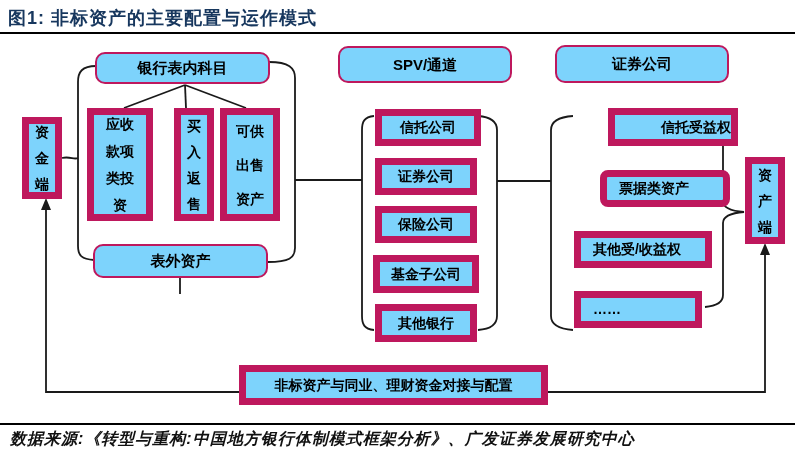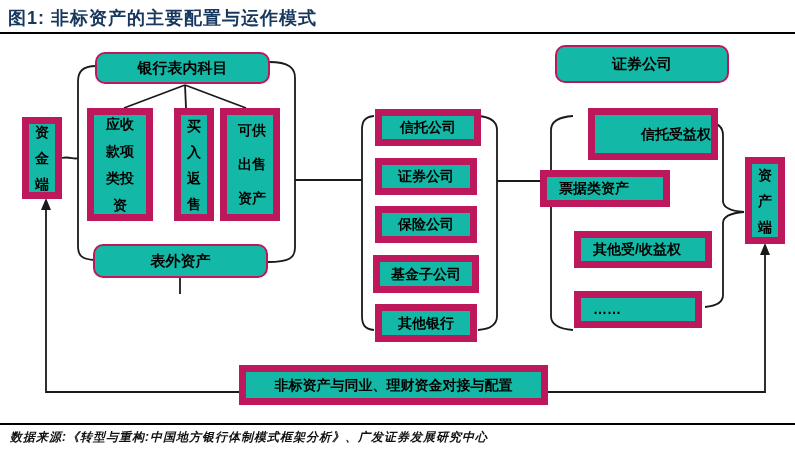--- a/index.html
+++ b/index.html
@@ -9,36 +9,36 @@
     overflow:hidden;
   }
   .fig-title{
     position:absolute;left:8px;top:6px;font-size:18px;font-weight:bold;
     color:#17375E;letter-spacing:1px;
   }
   .hr{position:absolute;left:0;width:795px;height:2px;background:#000;}
   .hr.top{top:32px;}
   .hr.bottom{top:423px;height:2px;}
   .source{
-    position:absolute;left:10px;top:429px;font-size:12px;font-weight:bold;
+    position:absolute;left:10px;top:429px;font-size:16px;font-weight:bold;
     font-style:italic;letter-spacing:1px;color:#111;white-space:nowrap;
   }
   svg.wires{position:absolute;left:0;top:0;width:795px;height:452px;}
   .box{
-    position:absolute;box-sizing:border-box;border:7px solid #be185d;background:#14b8a6;
+    position:absolute;box-sizing:border-box;border:7px solid #be185d;background:#7dd3fc;
     display:flex;align-items:center;justify-content:center;text-align:center;
     font-size:14px;font-weight:600;line-height:1.3;
   }
   .rounded{border-radius:10px;border-width:2.5px;font-size:15px;}
   .vtext span{display:block;width:16px;line-height:26px;word-break:break-all;
     text-align:center;margin:0 auto;}
   .wrap2 span{display:block;width:32px;line-height:27px;word-break:break-all;
     text-align:center;margin:0 auto;}
   .wrap2b span{display:block;width:32px;line-height:34px;word-break:break-all;
-    text-align:right;margin:0 auto;font-family:Liberation Mono, monospace;}
+    text-align:center;margin:0 auto;}
   .leftalign{justify-content:flex-start;text-align:left;padding-left:12px;}
 </style>
 </head>
 <body>
 
 <div class="stage">
 
   <div class="fig-title">图1: 非标资产的主要配置与运作模式</div>
   <div class="hr top"></div>
 
@@ -84,43 +84,46 @@
     <span>买入返售</span>
   </div>
   <div class="box wrap2b" style="left:220px;top:108px;width:60px;height:113px;">
     <span>可供出售资产</span>
   </div>
 
   <div class="box rounded" style="left:93px;top:244px;width:175px;height:34px;text-align:right;">
     <span>表外资产</span>
   </div>
 
+  <div class="box rounded" style="left:338px;top:46px;width:174px;height:37px;">
+    <span>SPV/通道</span>
+  </div>
   <div class="box" style="left:375px;top:109px;width:106px;height:37px;">
     <span>信托公司</span>
   </div>
   <div class="box" style="left:375px;top:158px;width:102px;height:37px;">
     <span>证券公司</span>
   </div>
   <div class="box" style="left:375px;top:206px;width:102px;height:37px;">
     <span>保险公司</span>
   </div>
   <div class="box" style="left:375px;top:304px;width:102px;height:38px;">
     <span>其他银行</span>
   </div>
   <div class="box" style="left:373px;top:255px;width:106px;height:38px;">
     <span>基金子公司</span>
   </div>
 
   <div class="box rounded" style="left:555px;top:45px;width:174px;height:38px;">
     <span>证券公司</span>
   </div>
-  <div class="box leftalign" style="left:588px;top:108px;width:130px;height:52px;padding-left:46px;">
+  <div class="box leftalign" style="left:608px;top:108px;width:130px;height:38px;padding-left:46px;">
     <span>信托受益权</span>
   </div>
-  <div class="box leftalign" style="left:540px;top:170px;width:130px;height:37px;">
+  <div class="box leftalign" style="left:600px;top:170px;width:130px;height:37px;border-radius:8px;">
     <span>票据类资产</span>
   </div>
   <div class="box leftalign" style="left:574px;top:231px;width:138px;height:37px;">
     <span>其他受/收益权</span>
   </div>
   <div class="box leftalign" style="left:574px;top:291px;width:128px;height:37px;">
     <span>……</span>
   </div>
 
   <div class="box" style="left:239px;top:365px;width:309px;height:40px;">

